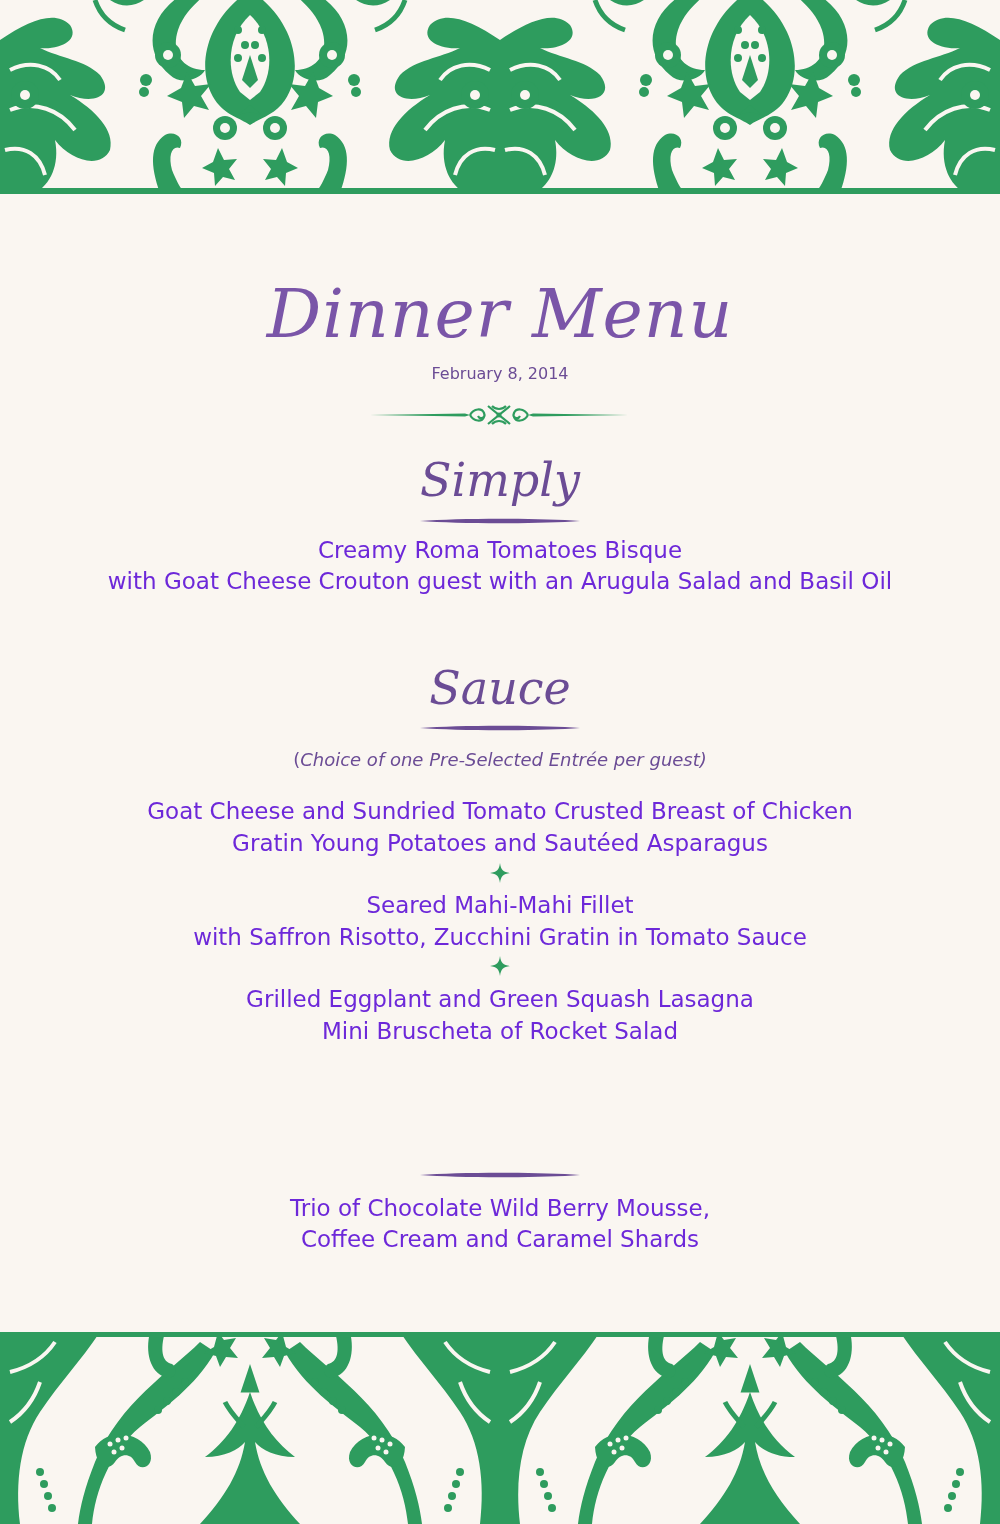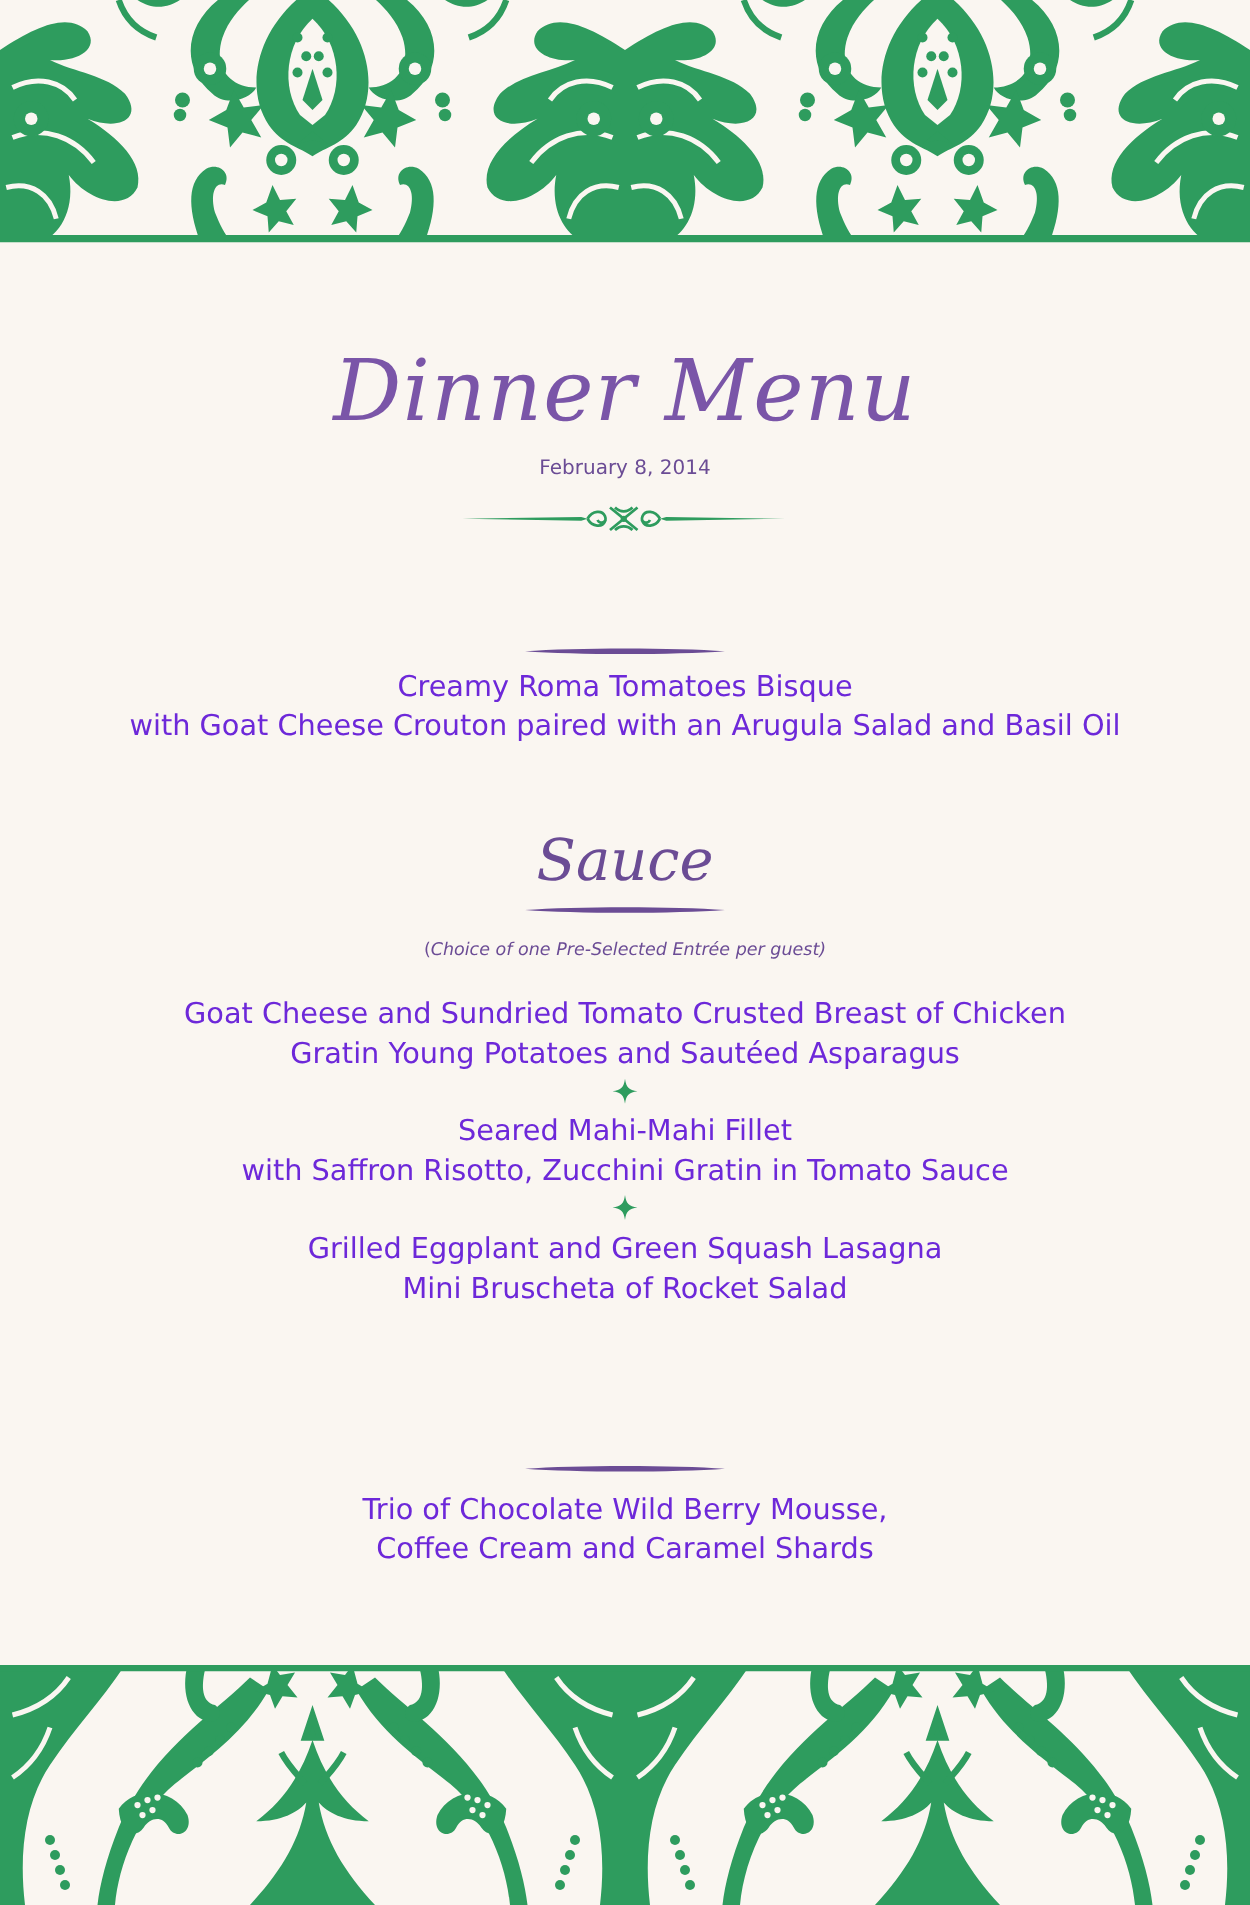--- a/index.html
+++ b/index.html
@@ -36,21 +36,21 @@
   }
   .underline {
     position:absolute; left:420px; width:160px; height:6px;
   }
   .line {
     position:absolute; left:0; right:0;
     font-size:23px; line-height:32px; color:#6d28d9; white-space:nowrap;
   }
   .note {
     position:absolute; left:0; right:0;
-    font-size:14px; line-height:28px; color:#6b4c95; font-style:italic;
+    font-size:18px; line-height:28px; color:#6b4c95; font-style:italic;
   }
   .diamond {
     position:absolute; left:490px; width:20px; height:20px;
   }
 </style>
 </head>
 <body>
 
 <svg width="0" height="0" style="position:absolute">
   <defs>
@@ -193,25 +193,26 @@
       <path d="M100 15 C104 8 112 8 114 13 C116 18 110 20 108 16"></path>
       <path d="M100 15 C104 22 112 22 114 17"></path>
       <path d="M158 15 C154 8 146 8 144 13 C142 18 148 20 150 16"></path>
       <path d="M158 15 C154 22 146 22 144 17"></path>
       <path d="M118 6 L129 15 L118 24 M140 6 L129 15 L140 24"></path>
       <path d="M122 6 C126 10 132 10 136 6 M122 24 C126 20 132 20 136 24"></path>
     </g>
     <circle cx="129" cy="15" r="2.5" fill="#2e9c5e"></circle>
   </svg>
 
+  <div class="section-title" style="top:258px">Simply</div>
   <svg class="underline" style="top:324px" viewBox="0 0 160 6">
     <path d="M0 3 C40 0 120 0 160 3 C120 6 40 6 0 3 Z" fill="#6b4c95"></path>
   </svg>
   <div class="line" style="top:340px">Creamy Roma Tomatoes Bisque</div>
-  <div class="line" style="top:371px">with Goat Cheese Crouton paired with an Arugula Salad and Basil Oil</div>
+  <div class="line" style="top:371px">with Goat Cheese Crouton guest with an Arugula Salad and Basil Oil</div>
 
   <div class="section-title" style="top:466px">Sauce</div>
   <svg class="underline" style="top:531px" viewBox="0 0 160 6">
     <path d="M0 3 C40 0 120 0 160 3 C120 6 40 6 0 3 Z" fill="#6b4c95"></path>
   </svg>
   <div class="note" style="top:552px"><span style="font-style:normal">(</span><span>Choice of one Pre-Selected Entrée per guest)</span></div>
 
   <div class="line" style="top:601px">Goat Cheese and Sundried Tomato Crusted Breast of Chicken</div>
   <div class="line" style="top:633px">Gratin Young  Potatoes and Sautéed Asparagus</div>
   <svg class="diamond" style="top:669px" viewBox="0 0 20 20">

